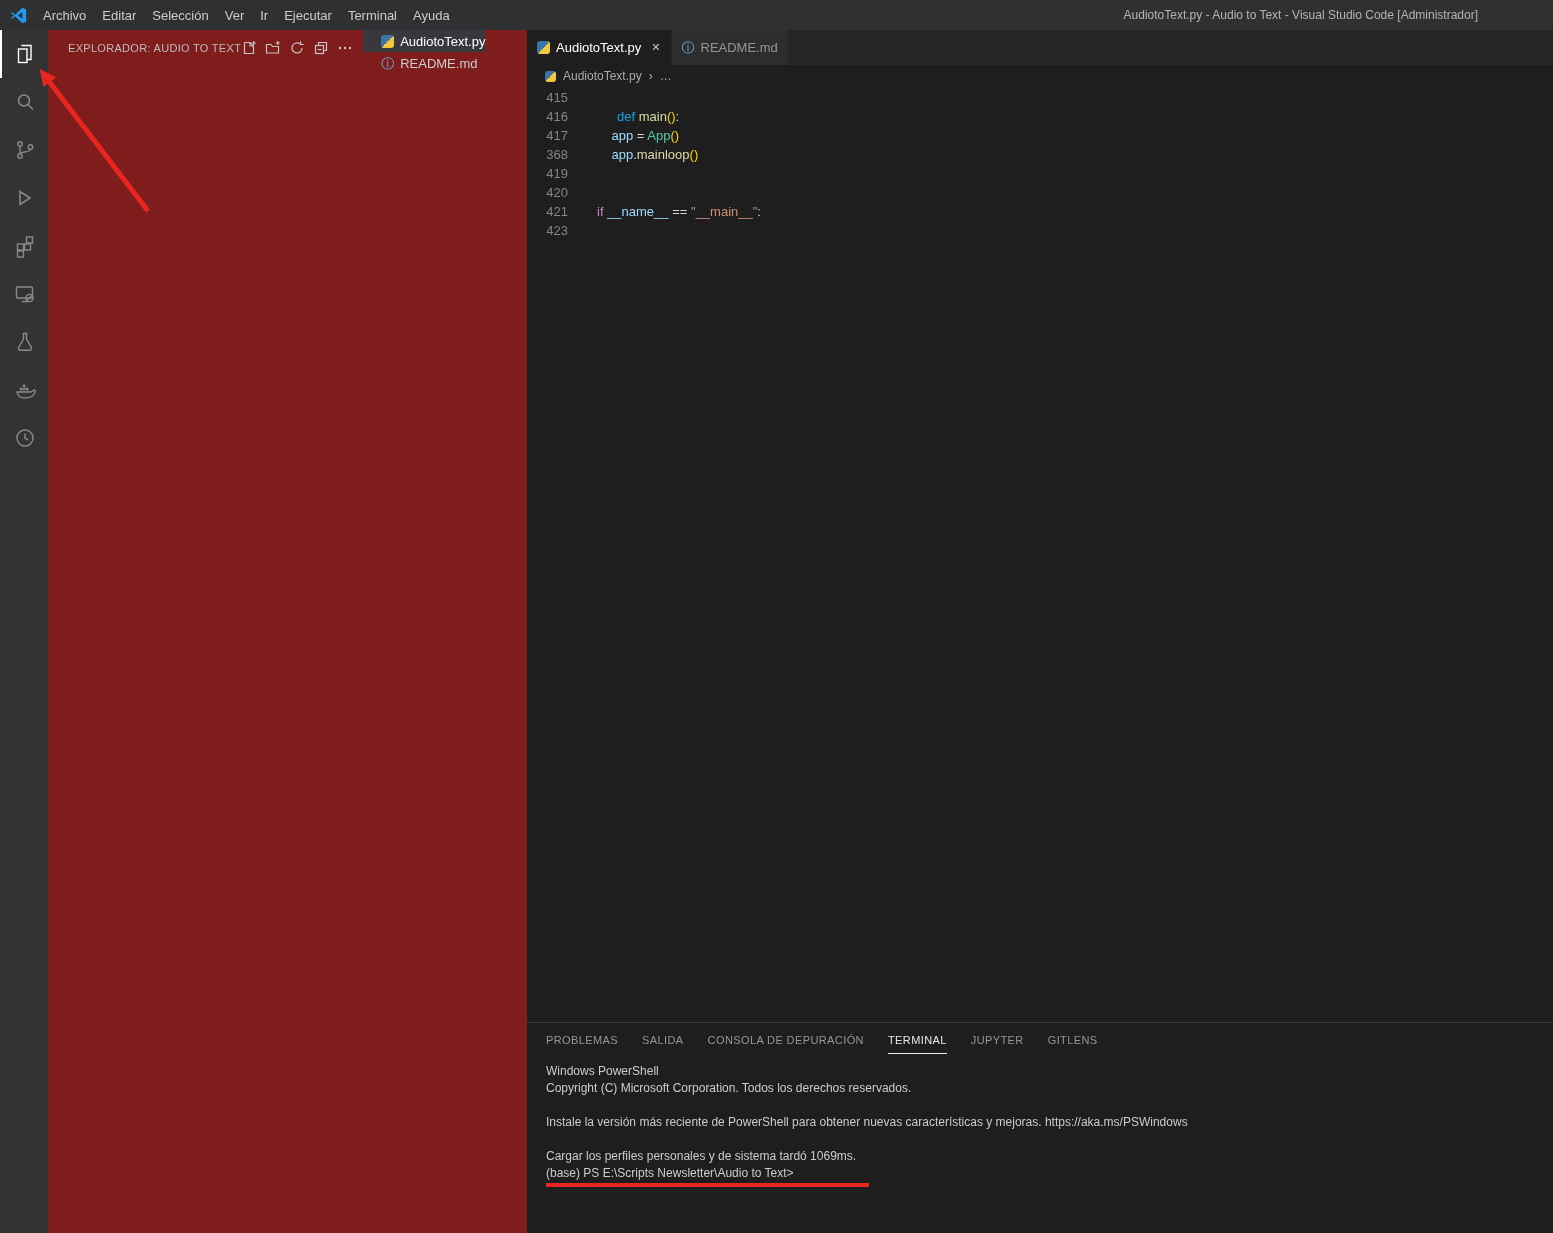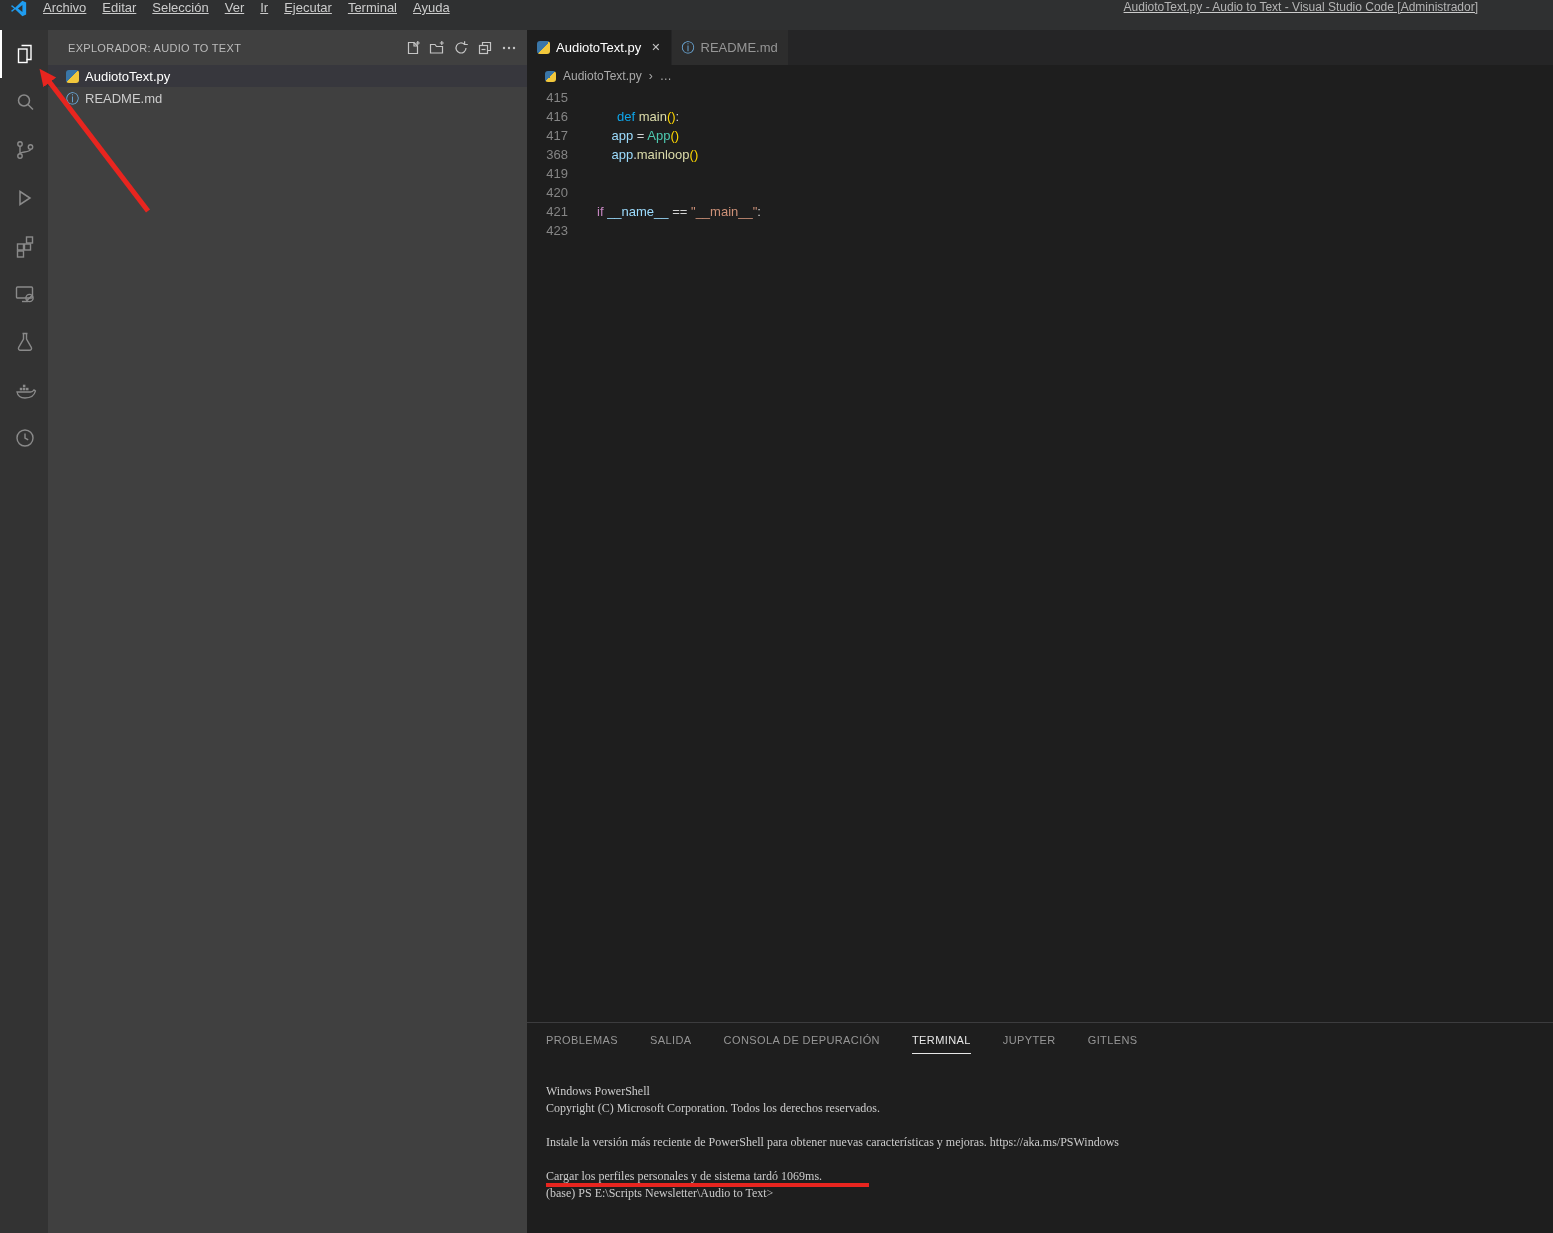--- a/index.html
+++ b/index.html
@@ -3,32 +3,32 @@
 <meta charset="utf-8">
 <style>
   * { margin:0; padding:0; box-sizing:border-box; }
   html,body { width:1553px; height:1233px; }
   body {
     background:#1e1e1e; overflow:hidden; position:relative;
     font-family:"Liberation Sans", sans-serif; color:#cccccc;
     -webkit-font-smoothing:antialiased;
   }
   
-  .titlebar { height:30px; background:#2f3031; display:flex; align-items:flex-start; font-size:13px;text-decoration:underline; }
+  .titlebar { height:30px; background:#2f3031; display:flex; align-items:center; font-size:13px; }
   .logo { display:flex; align-items:center; padding:0 8px 0 10px; }
   .menu-item { padding:0 8px; color:#cccccc; cursor:default; }
   .window-title { margin-left:auto; margin-right:75px; font-size:12px; color:#b4b4b4; white-space:nowrap; }
   
   .main { display:flex; height:1203px; }
   .activitybar { width:48px; background:#333333; flex-shrink:0; display:flex; flex-direction:column; }
   .activity-icon { width:48px; height:48px; display:flex; align-items:center; justify-content:center; color:#8a8a8a; border-left:2px solid transparent; }
   .activity-icon.active { color:#ffffff; border-left:2px solid #ffffff; }
   .activity-icon svg { width:24px; height:24px; }
   
-  .sidebar { width:479px; background:#404040; flex-shrink:0; display:flex; flex-direction:column; }
+  .sidebar { width:479px; background:#7f1d1d; flex-shrink:0; display:flex; flex-direction:row; }
   .sidebar-header { height:35px; display:flex; align-items:center; padding:0 10px 0 20px; font-size:11px; color:#bbbbbb; letter-spacing:.3px; }
   .sidebar-actions { margin-left:auto; display:flex; gap:8px; color:#c5c5c5; }
   .sidebar-actions svg { width:16px; height:16px; }
   .file-row { height:22px; display:flex; align-items:center; gap:6px; padding-left:18px; font-size:13px; color:#cccccc; cursor:pointer; }
   .file-row.selected { background:#37373d; color:#ffffff; }
   .py-icon { width:13px; height:13px; border-radius:3px; flex-shrink:0;
              background:linear-gradient(135deg,#3a76a8 0 50%,#f2c83c 50% 100%); }
   .info-icon { color:#6fb1e4; font-size:13px; line-height:1; }
   
   .editor-col { flex:1; display:flex; flex-direction:column; background:#1e1e1e; min-width:0; }
@@ -46,24 +46,24 @@
   .tok-kw { color:#0ea5e9;margin-left:20px; }
   .tok-ctrl { color:#c586c0; }
   .tok-fn { color:#dcdcaa; }
   .tok-cls { color:#4ec9b0; }
   .tok-var { color:#9cdcfe; }
   .tok-str { color:#ce9178; }
   .tok-pl { color:#d4d4d4; }
   .tok-br { color:#ffd700; }
   
   .panel { height:211px; flex-shrink:0; border-top:1px solid #3c3c3e; display:flex; flex-direction:column; }
-  .panel-tabs { height:33px; display:flex; align-items:center; padding-left:19px; flex-shrink:0;gap:8px; }
+  .panel-tabs { height:33px; display:flex; align-items:center; padding-left:19px; flex-shrink:0; }
   .panel-tab { font-size:11px; letter-spacing:.4px; color:#969696; margin-right:24px; padding:8px 0 7px; border-bottom:1px solid transparent; cursor:pointer; white-space:nowrap; }
   .panel-tab.active { color:#e7e7e7; border-bottom:1px solid #e7e7e7; }
-  .terminal { flex:1; padding:7px 0 0 19px; font-family:Liberation Serif, serif; font-size:12px; line-height:17px; color:#cccccc; white-space:pre; overflow:hidden;margin-top:20px; }
+  .terminal { flex:1; padding:7px 0 0 19px; font-family:Liberation Sans, sans-serif; font-size:12px; line-height:17px; color:#cccccc; white-space:pre; overflow:hidden; }
   
   .annot-arrow { position:absolute; left:0; top:0; width:230px; height:250px; pointer-events:none; z-index:50; }
   .annot-underline { position:absolute; left:546px; top:1183px; width:323px; height:4px; z-index:50; pointer-events:none; }
 </style>
 </head>
 <body>
 
 <div class="titlebar">
   <span class="logo">
     <svg width="17" height="17" viewBox="0 0 100 100">

